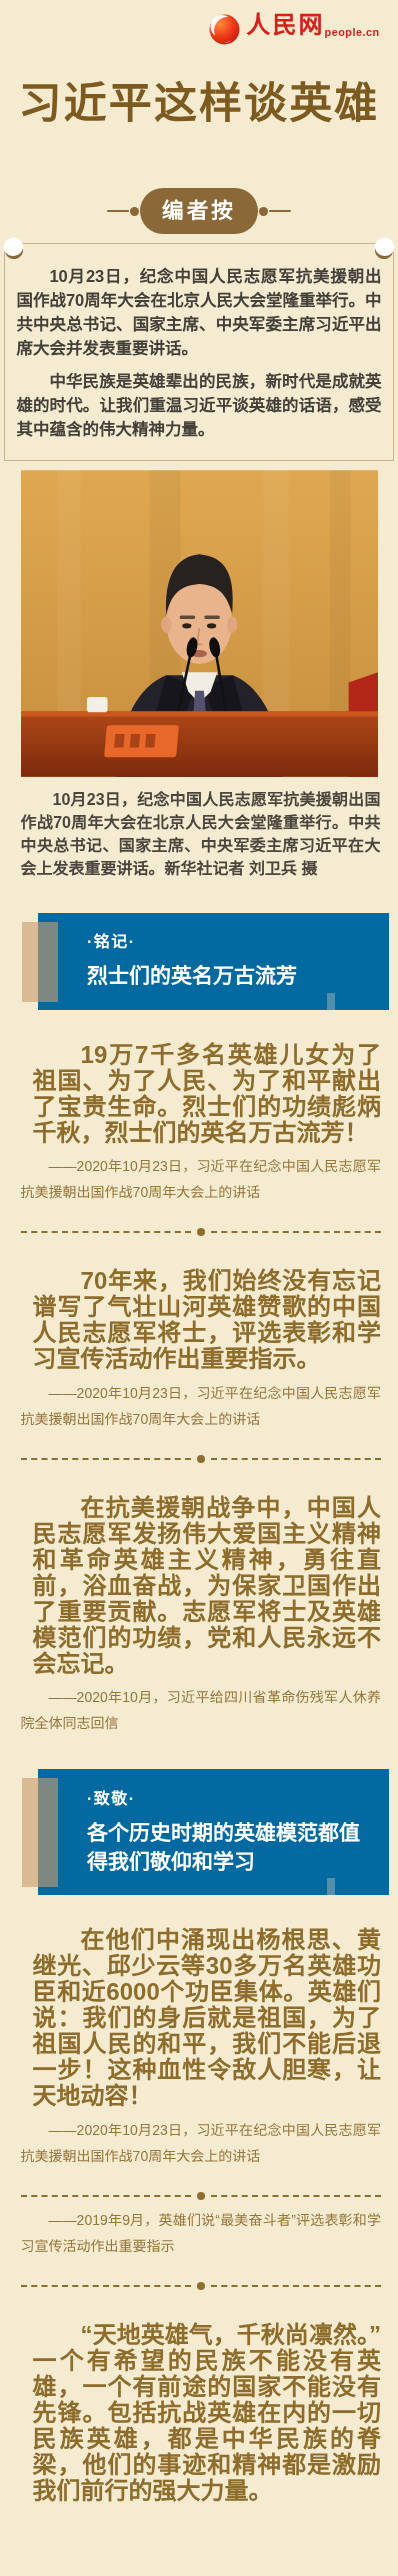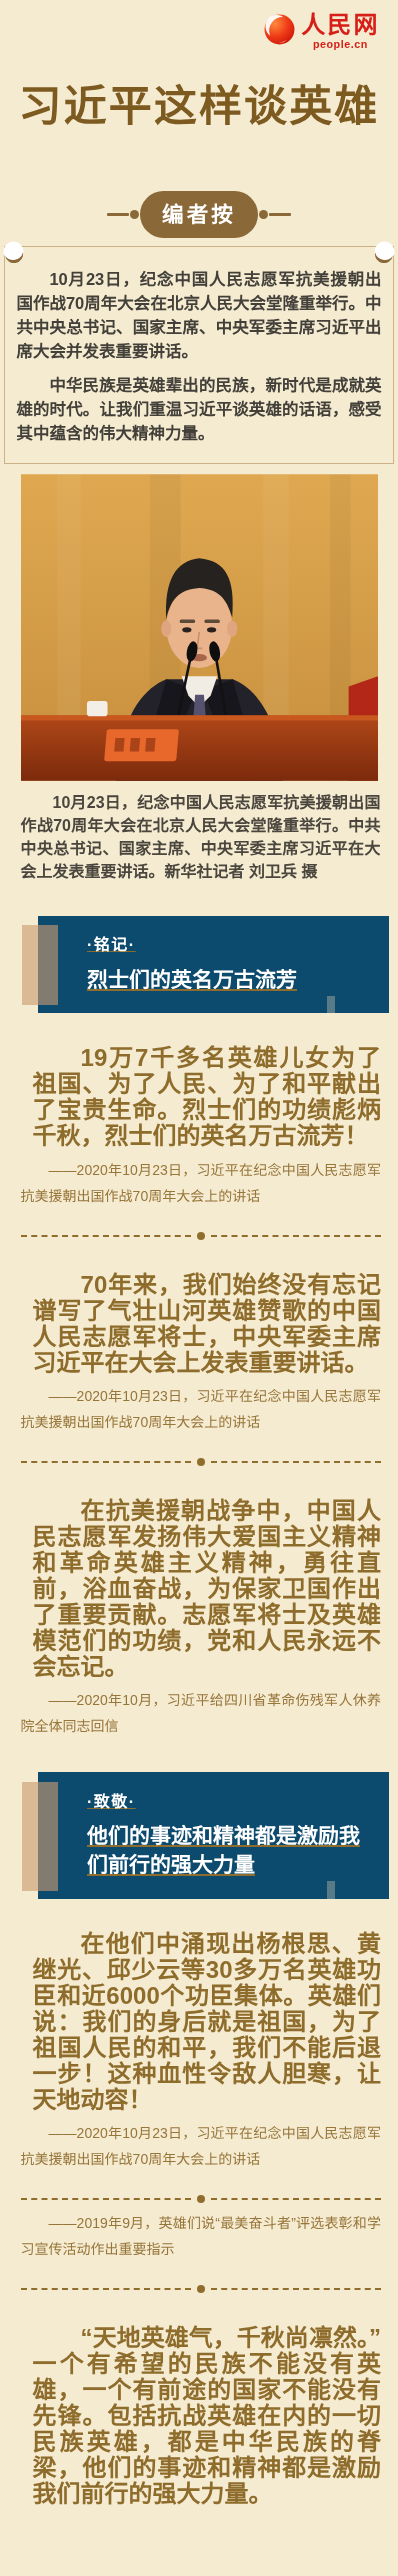--- a/index.html
+++ b/index.html
@@ -9,21 +9,21 @@
     font-family:"Liberation Sans","DejaVu Sans",sans-serif;
     color:#8e6c2b;
     overflow-x:hidden;
   }
   .page{width:398px;position:relative;}
 
   
   .header{padding-top:13.4px;}
   .logo-row{display:flex;justify-content:flex-end;padding-right:18.5px;}
   .logo{display:flex;align-items:flex-start;gap:5.2px;}
-  .logo-text{display:flex;flex-direction:column;align-items:center;line-height:1;}
+  .logo-text{display:flex;flex-direction:row;align-items:flex-end;line-height:1;}
   .logo-cn{font-family:"Liberation Serif","DejaVu Serif",serif;font-weight:700;font-size:24px;color:#d71f17;letter-spacing:2.1px;}
   .logo-domain{font-size:10.8px;font-weight:700;color:#d71f17;margin-top:1.5px;letter-spacing:0.5px;}
   .title1{
     margin-top:15.5px;text-align:center;
     font-family:"Liberation Serif","DejaVu Serif",serif;
     font-size:25px;font-weight:700;color:#7d5b20;letter-spacing:3.6px;
   }
   .title2{
     margin-top:21.6px;text-align:center;
     font-family:"Liberation Serif","DejaVu Serif",serif;
@@ -61,24 +61,23 @@
   .photo{margin:9.3px 20.6px 0 20.6px;line-height:0;}
   .caption{
     margin:10.3px 17.5px 0 20.6px;
     font-size:16px;line-height:23px;font-weight:700;
     color:#4a463e;text-indent:2em;text-align:justify;
   }
 
   
   .topic-head{
     margin:33px 9px 0 38px;
-    background:#0c4a6e;
+    background:#0369a1;
     position:relative;
     padding:21.6px 15.5px 19.6px 49px;
-    text-decoration:underline;
   }
   .tan{
     position:absolute;left:-16.5px;top:9.3px;bottom:8.2px;width:36px;
     background:rgba(201,155,111,0.62);
   }
   .notch{
     position:absolute;right:54px;bottom:0;width:8.2px;height:17.5px;
     background:rgba(235,215,185,0.35);
   }
   .topic-tag{color:#fff;font-size:16px;font-weight:700;letter-spacing:1.5px;line-height:1;}
@@ -217,34 +216,34 @@
     <span class="notch"></span>
     <div class="topic-tag">·铭记·</div>
     <div class="topic-title">烈士们的英名万古流芳</div>
   </div>
   <div class="quotes">
     <p class="qtext">19万7千多名英雄儿女为了祖国、为了人民、为了和平献出了宝贵生命。烈士们的功绩彪炳千秋，烈士们的英名万古流芳！</p>
     <p class="qsrc">——2020年10月23日，习近平在纪念中国人民志愿军抗美援朝出国作战70周年大会上的讲话</p>
     <div class="divider">
         <span class="ddot"></span>
       </div>
-    <p class="qtext">70年来，我们始终没有忘记谱写了气壮山河英雄赞歌的中国人民志愿军将士，中央军委主席习近平在大会上发表重要讲话。</p>
+    <p class="qtext">70年来，我们始终没有忘记谱写了气壮山河英雄赞歌的中国人民志愿军将士，评选表彰和学习宣传活动作出重要指示。</p>
     <p class="qsrc">——2020年10月23日，习近平在纪念中国人民志愿军抗美援朝出国作战70周年大会上的讲话</p>
     <div class="divider">
         <span class="ddot"></span>
       </div>
     <p class="qtext">在抗美援朝战争中，中国人民志愿军发扬伟大爱国主义精神和革命英雄主义精神，勇往直前，浴血奋战，为保家卫国作出了重要贡献。志愿军将士及英雄模范们的功绩，党和人民永远不会忘记。</p>
     <p class="qsrc">——2020年10月，习近平给四川省革命伤残军人休养院全体同志回信</p>
   </div>
 
   <div class="topic-head">
     <span class="tan"></span>
     <span class="notch"></span>
     <div class="topic-tag">·致敬·</div>
-    <div class="topic-title">他们的事迹和精神都是激励我们前行的强大力量</div>
+    <div class="topic-title">各个历史时期的英雄模范都值得我们敬仰和学习</div>
   </div>
   <div class="quotes">
     <p class="qtext">在他们中涌现出杨根思、黄继光、邱少云等30多万名英雄功臣和近6000个功臣集体。英雄们说：我们的身后就是祖国，为了祖国人民的和平，我们不能后退一步！这种血性令敌人胆寒，让天地动容！</p>
     <p class="qsrc">——2020年10月23日，习近平在纪念中国人民志愿军抗美援朝出国作战70周年大会上的讲话</p>
     <div class="divider">
         <span class="ddot"></span>
       </div>
     <p class="qsrc">——2019年9月，英雄们说“最美奋斗者”评选表彰和学习宣传活动作出重要指示</p>
     <div class="divider">
         <span class="ddot"></span>

